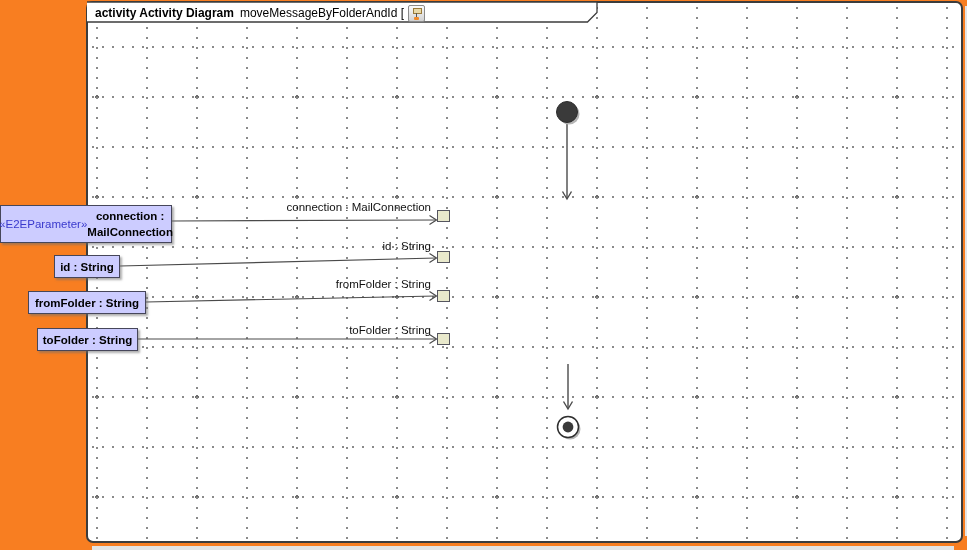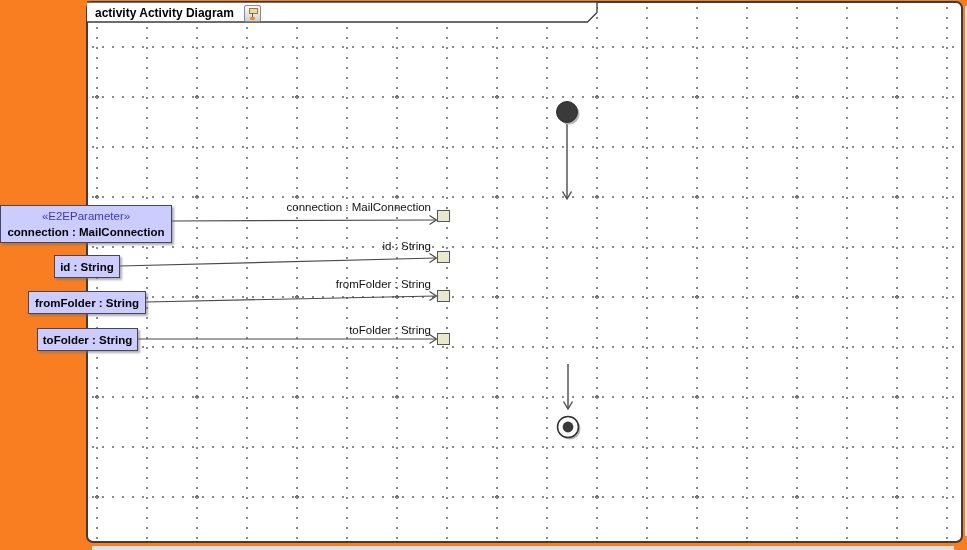--- a/index.html
+++ b/index.html
@@ -53,21 +53,21 @@
   }
   .diagram-icon .glyph-base{
     position:absolute;left:5px;top:11px;width:5px;height:3px;
     background:#f08a2a;border-radius:1px;
   }
 
   
   .param-box{
     position:absolute;background:#ccccff;border:1px solid #46465a;
     box-shadow:2px 2px 2px rgba(110,110,110,.55);
-    box-sizing:border-box;display:flex;flex-direction:column;
+    box-sizing:border-box;display:flex;flex-direction:row;
     align-items:center;justify-content:center;
     font-size:11.5px;color:#000;text-align:center;
   }
   .param-box .stereotype{color:#3939cd;line-height:16px;}
   .param-box .param-name{font-weight:bold;line-height:16px;}
   .pb1{left:0;top:205px;width:172px;height:38px;}
   .pb2{left:54px;top:255px;width:66px;height:23px;}
   .pb3{left:28px;top:291px;width:118px;height:23px;}
   .pb4{left:37px;top:328px;width:101px;height:23px;}
 
@@ -152,20 +152,21 @@
       </g>
       <g>
         <line x1="138" y1="339" x2="436" y2="339"></line>
         <path d="M429.5 334.5 L436.5 339 L429.5 343.5"></path>
       </g>
     </g>
   </svg>
 
   <div class="frame-title">
     <span class="frame-kind">activity Activity Diagram</span>
+    <span>moveMessageByFolderAndId [</span>
     <span class="diagram-icon">
       <span class="glyph-top"></span>
       <span class="glyph-stem"></span>
       <span class="glyph-base"></span>
     </span>
   </div>
 
   <div class="param-box pb1">
     <div class="stereotype">«E2EParameter»</div>
     <div class="param-name">connection : MailConnection</div>

